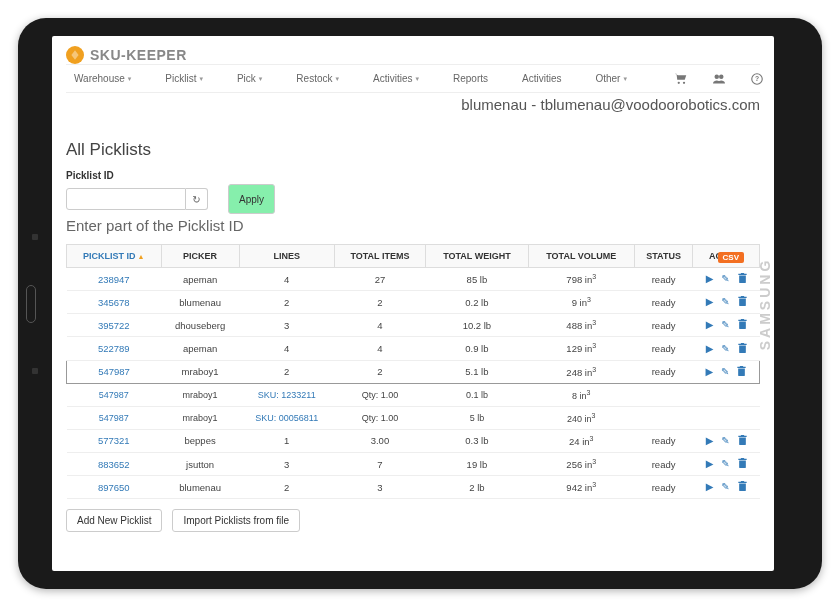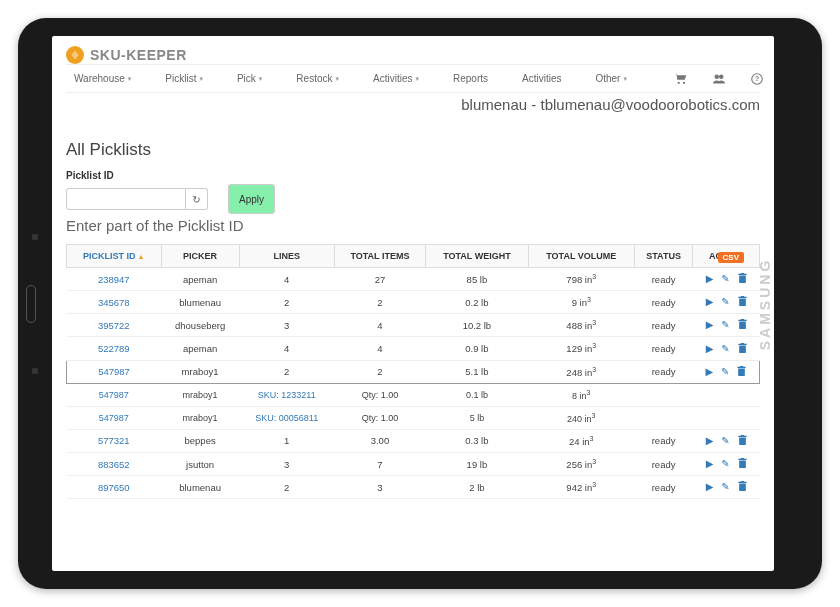--- a/index.html
+++ b/index.html
@@ -313,16 +313,20 @@
                     <span class="ai"><svg width="9" height="10" viewBox="0 0 10 12" fill="#337ab7">
                         <path d="M1 3h8v8a1 1 0 0 1-1 1H2a1 1 0 0 1-1-1zM0 1h10v1.5H0zM3 0h4v1H3z"></path>
                       </svg></span>
                   </div>
                 </td>
               </tr>
             </tbody>
       </table>
     </div>
 
+    <div class="bottom-buttons">
+      <button class="btn">Add New Picklist</button>
+      <button class="btn">Import Picklists from file</button>
+    </div>
 
   </div>
 </div>
 </div>
 
 </body></html>

